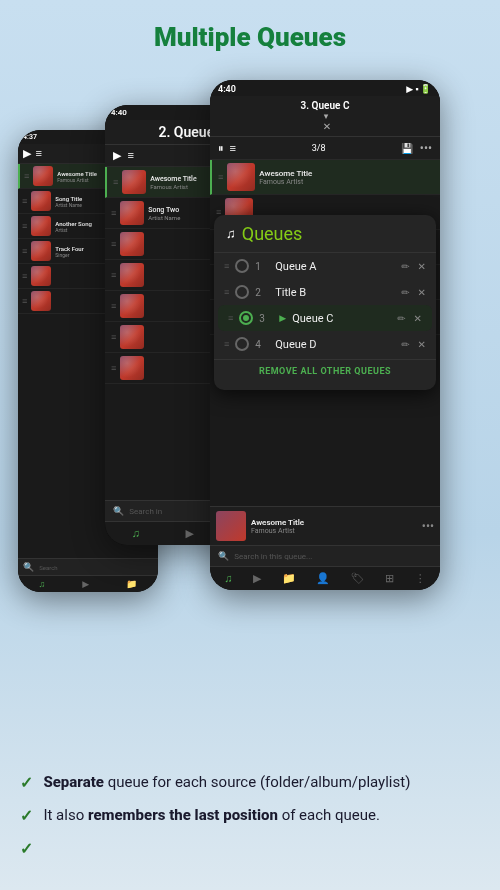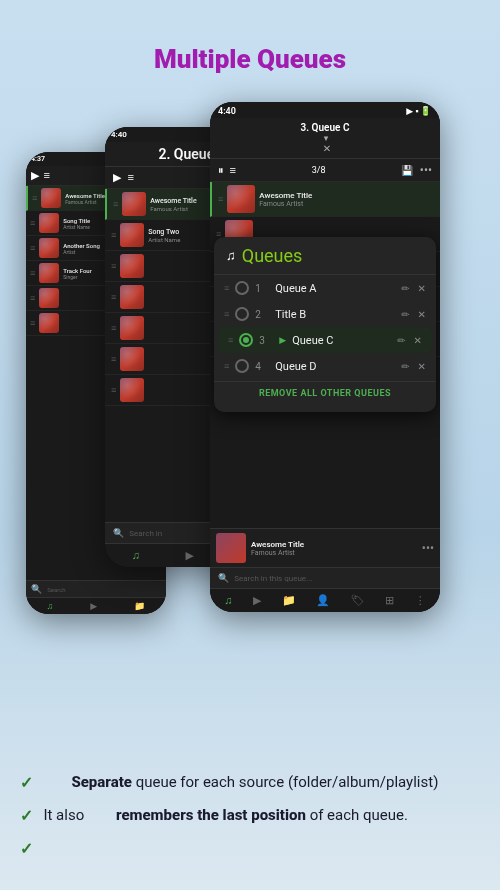--- a/index.html
+++ b/index.html
@@ -9,24 +9,23 @@
       background: linear-gradient(180deg, #c8dff0 0%, #b8d4e8 60%, #dce8f0 100%);
       font-family: -apple-system, BlinkMacSystemFont, 'Segoe UI', Roboto, sans-serif;
       overflow: hidden;
       position: relative;
     }
 
     .page-title {
       text-align: center;
       font-size: 26px;
       font-weight: 900;
-      color: #a21caf;
+      color: #15803d;
       padding-top: 22px;
       padding-bottom: 18px;
-      margin-top: 22px;
     }
 
     
     .phones-area {
       position: relative;
       height: 530px;
       width: 500px;
     }
 
     
@@ -35,21 +34,21 @@
       background: #111;
       border-radius: 22px;
       overflow: hidden;
       box-shadow: 0 8px 32px rgba(0,0,0,0.45);
     }
 
     
     .phone-1 {
       width: 140px;
       height: 462px;
-      left: 26px;
+      left: 18px;
       top: 60px;
       z-index: 1;
     }
     
     .phone-2 {
       width: 175px;
       height: 440px;
       left: 105px;
       top: 35px;
       z-index: 2;
@@ -311,21 +310,21 @@
       font-size: 16px;
       font-weight: 700;
       flex-shrink: 0;
       margin-top: 1px;
     }
     .feature-text {
       color: #1a1a2e;
       font-size: 15px;
       line-height: 1.4;
     }
-    .feature-text strong { font-weight: 800; margin-left: 28px; }
+    .feature-text strong { font-weight: 800; }
   </style>
 </head>
 <body>
 
 <div class="page-title">Multiple Queues</div>
 
 <div class="phones-area">
 
   <div class="phone phone-1">
     <div class="phone-screen">

